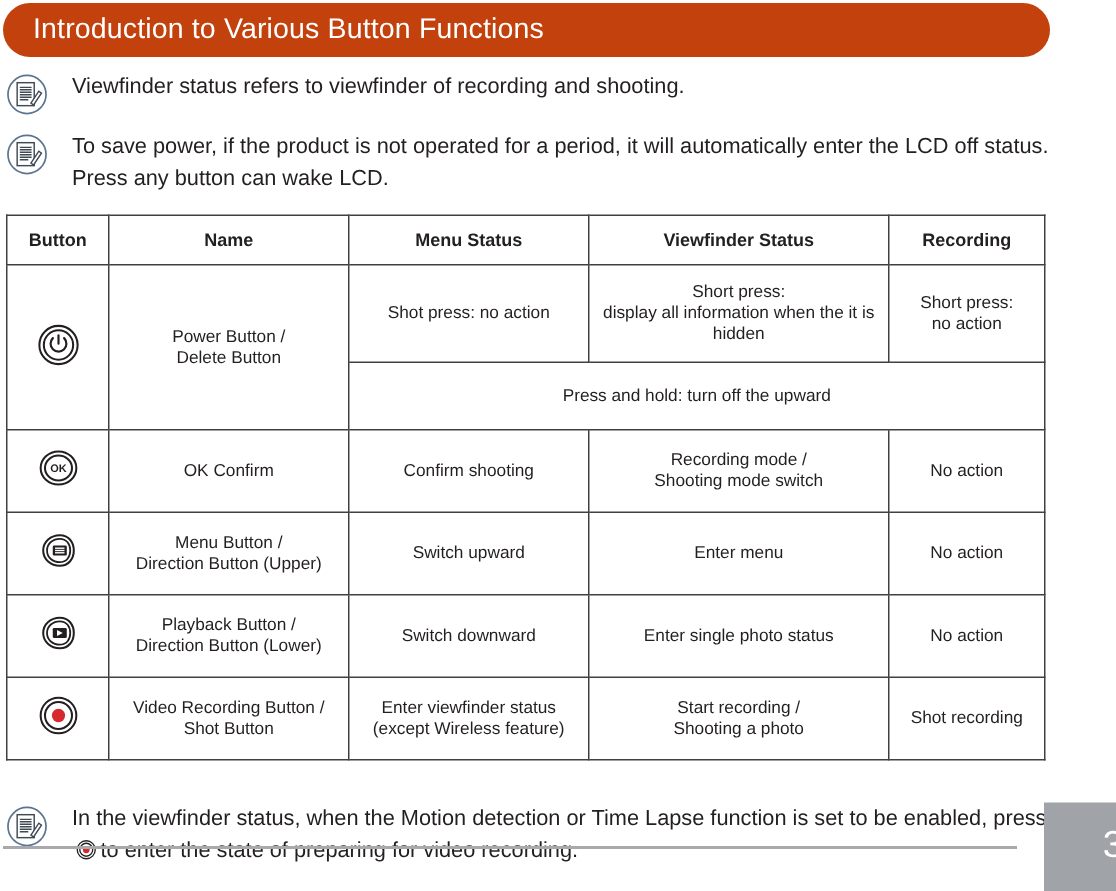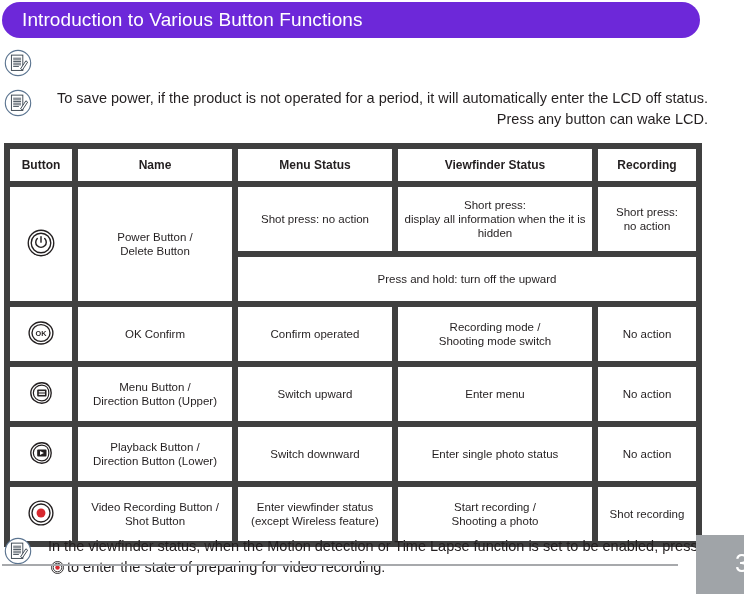--- a/index.html
+++ b/index.html
@@ -16,21 +16,21 @@
     position: relative;
   }
 
   
   .header-bar {
     position: absolute;
     left: 2px;
     top: 2px;
     width: 698px;
     height: 36px;
-    background: #6d28d9;
+    background: #c2410c;
     border-radius: 18px;
     display: flex;
     align-items: center;
   }
   .header-title {
     color: #ffffff;
     font-size: 19px;
     font-weight: normal;
     letter-spacing: 0.1px;
     padding-left: 20px;
@@ -51,42 +51,42 @@
     margin-top: 1px;
   }
   .note-text {
     font-size: 14.5px;
     line-height: 21px;
     color: #231f20;
     padding-left: 16px;
     max-width: 660px;
   }
   #note-1 { top: 48px; }
-  #note-2 { top: 88px; text-align: right; }
+  #note-2 { top: 88px; }
   #note-3 { top: 508px; margin-top: 28px; }
 
   .inline-icon {
     display: inline-block;
     vertical-align: -3px;
     width: 15px;
     height: 15px;
     margin: 0 2px;
   }
 
   
   .btn-table {
     position: absolute;
     left: 4px;
     top: 143px;
     width: 692px;
     border-collapse: collapse;
     table-layout: fixed;
   }
   .btn-table td, .btn-table th {
-    border: 6px solid #404040;
+    border: 1px solid #404040;
     text-align: center;
     vertical-align: middle;
     font-size: 11.5px;
     line-height: 14px;
     color: #231f20;
     padding: 4px 3px;
     font-weight: normal;
   }
   .btn-table th {
     font-weight: bold;
@@ -158,20 +158,21 @@
         <line x1="10.5" y1="12.4" x2="19.5" y2="12.4"></line>
         <line x1="10.5" y1="14.3" x2="19.5" y2="14.3"></line>
         <line x1="10.5" y1="16.2" x2="19.5" y2="16.2"></line>
         <line x1="10.5" y1="18.1" x2="19.5" y2="18.1"></line>
         <line x1="10.5" y1="20" x2="17" y2="20"></line>
       </g>
       <path d="M19 22.5 L25 13.5 L27 15 L21 24 Z" fill="#ffffff" stroke="#3f4a55" stroke-width="1.1"></path>
       <path d="M19 22.5 L20.2 23.4 L21 24 Z" fill="#3f4a55"></path>
     </svg>
   </span>
+  <div class="note-text">Viewfinder status refers to viewfinder of recording and shooting.</div>
 </div>
 
 <div class="note" id="note-2">
   <span class="note-icon">
     <svg viewBox="0 0 32 32" width="28" height="28" aria-hidden="true">
       <ellipse cx="16" cy="16" rx="14.5" ry="14.5" fill="#ffffff" stroke="#5b7490" stroke-width="1.3"></ellipse>
       <rect x="8.5" y="7" width="13" height="17.5" fill="#ffffff" stroke="#3f4a55" stroke-width="1.1"></rect>
       <g stroke="#3f4a55" stroke-width="1">
         <line x1="10.5" y1="10.5" x2="19.5" y2="10.5"></line>
         <line x1="10.5" y1="12.4" x2="19.5" y2="12.4"></line>
@@ -230,21 +231,21 @@
       <td class="icon-cell">
         <span class="btn-icon">
           <svg viewBox="0 0 40 40" width="34" height="34" aria-hidden="true">
             <ellipse cx="20" cy="20" rx="14" ry="13" fill="#ffffff" stroke="#231f20" stroke-width="1.6"></ellipse>
             <ellipse cx="20" cy="20" rx="10.6" ry="9.8" fill="#ffffff" stroke="#231f20" stroke-width="1.6"></ellipse>
             <text x="20" y="23.4" font-family="Liberation Sans, sans-serif" font-size="8.6" font-weight="bold" text-anchor="middle" fill="#231f20">OK</text>
           </svg>
         </span>
       </td>
       <td>OK Confirm</td>
-      <td>Confirm operated</td>
+      <td>Confirm shooting</td>
       <td>Recording mode /<br>Shooting mode switch</td>
       <td>No action</td>
     </tr>
 
     <tr class="row-std">
       <td class="icon-cell">
         <span class="btn-icon">
           <svg viewBox="0 0 40 40" width="34" height="34" aria-hidden="true">
             <path d="M8 20 C8 13 14 8 21 8 C28 8 32 13.5 32 20 C32 26.5 28 32 21 32 C14 32 8 27 8 20 Z" fill="#ffffff" stroke="#231f20" stroke-width="1.6"></path>
             <path d="M11 20 C11 14.5 15.6 10.8 21 10.8 C26.4 10.8 29.2 15 29.2 20 C29.2 25 26.4 29.2 21 29.2 C15.6 29.2 11 25.5 11 20 Z" fill="#ffffff" stroke="#231f20" stroke-width="1.4"></path>

